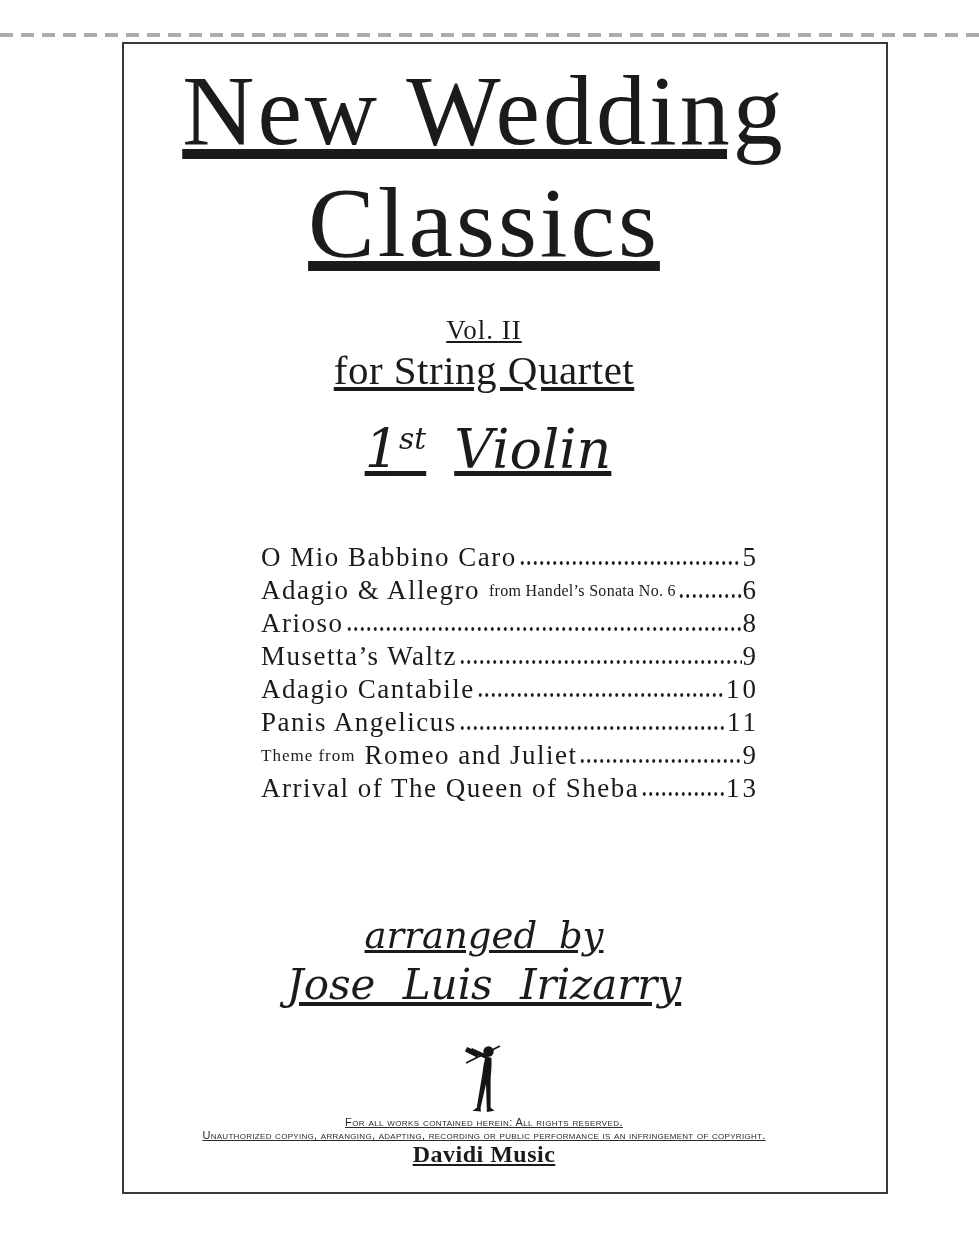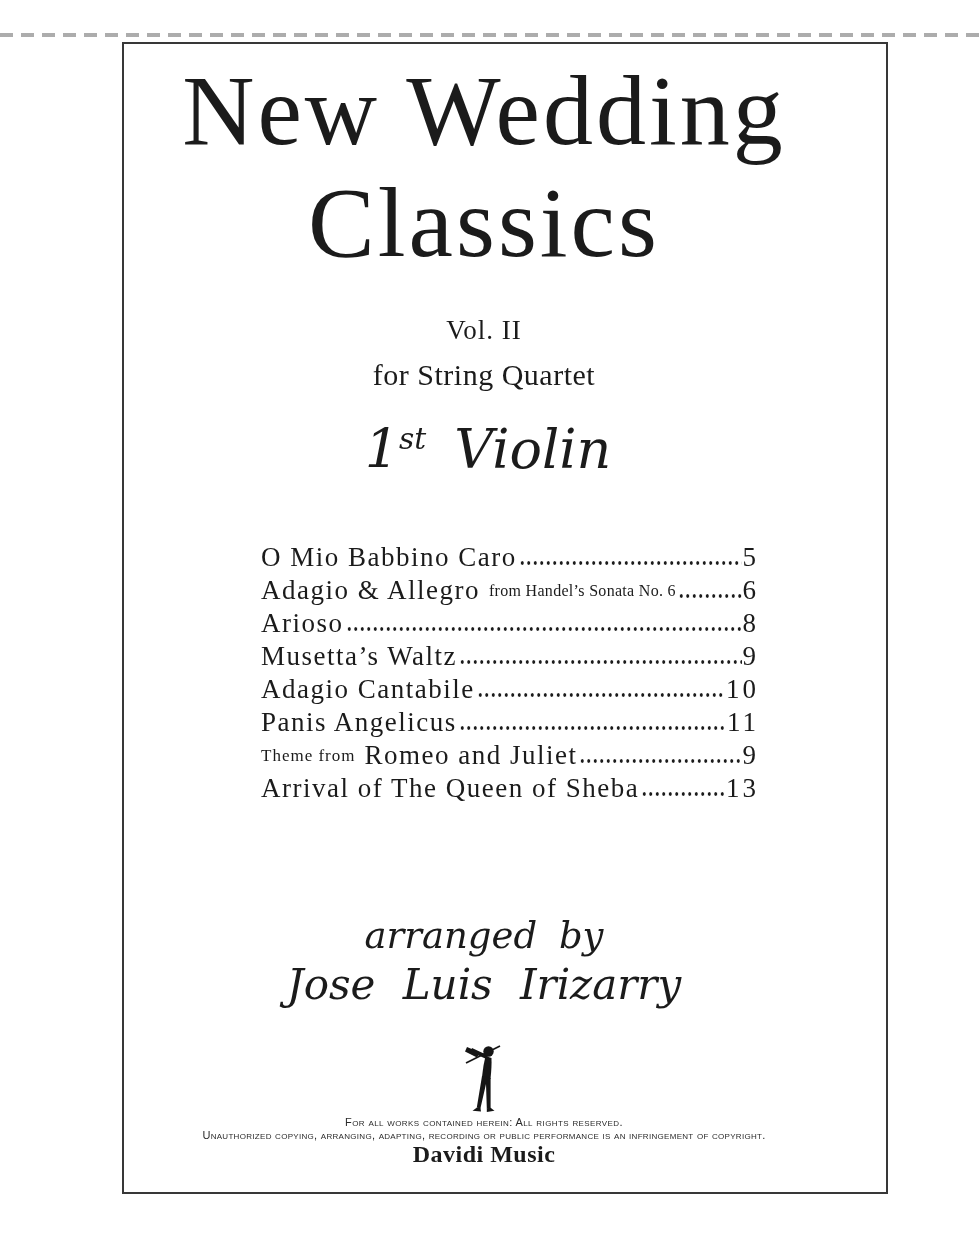--- a/index.html
+++ b/index.html
@@ -24,37 +24,38 @@
     position: absolute;
     left: 122px; top: 42px;
     width: 766px; height: 1152px;
     border: 2px solid #383838;
   }
   .centered {
     position: absolute;
     left: 122px;
     width: 724px;
     text-align: center;
+    text-decoration: underline;
   }
   .title {
     top: 55px;
     font-family: "Liberation Serif", serif;
     font-size: 100px;
     line-height: 1.12;
     letter-spacing: 3px;
     font-weight: 500;
   }
   .vol {
     top: 315px;
     font-size: 27px;
     letter-spacing: 1px;
   }
   .subtitle {
-    top: 358px;
-    font-size: 30px;
+    top: 346px;
+    font-size: 41px;
     letter-spacing: 0.5px;
   }
   .part {
     top: 418px;
     font-family: "DejaVu Serif", serif;
     font-style: italic;
     font-size: 54px;
     padding-left: 8px;
   }
   .part .part-number { margin-right: 28px; }

